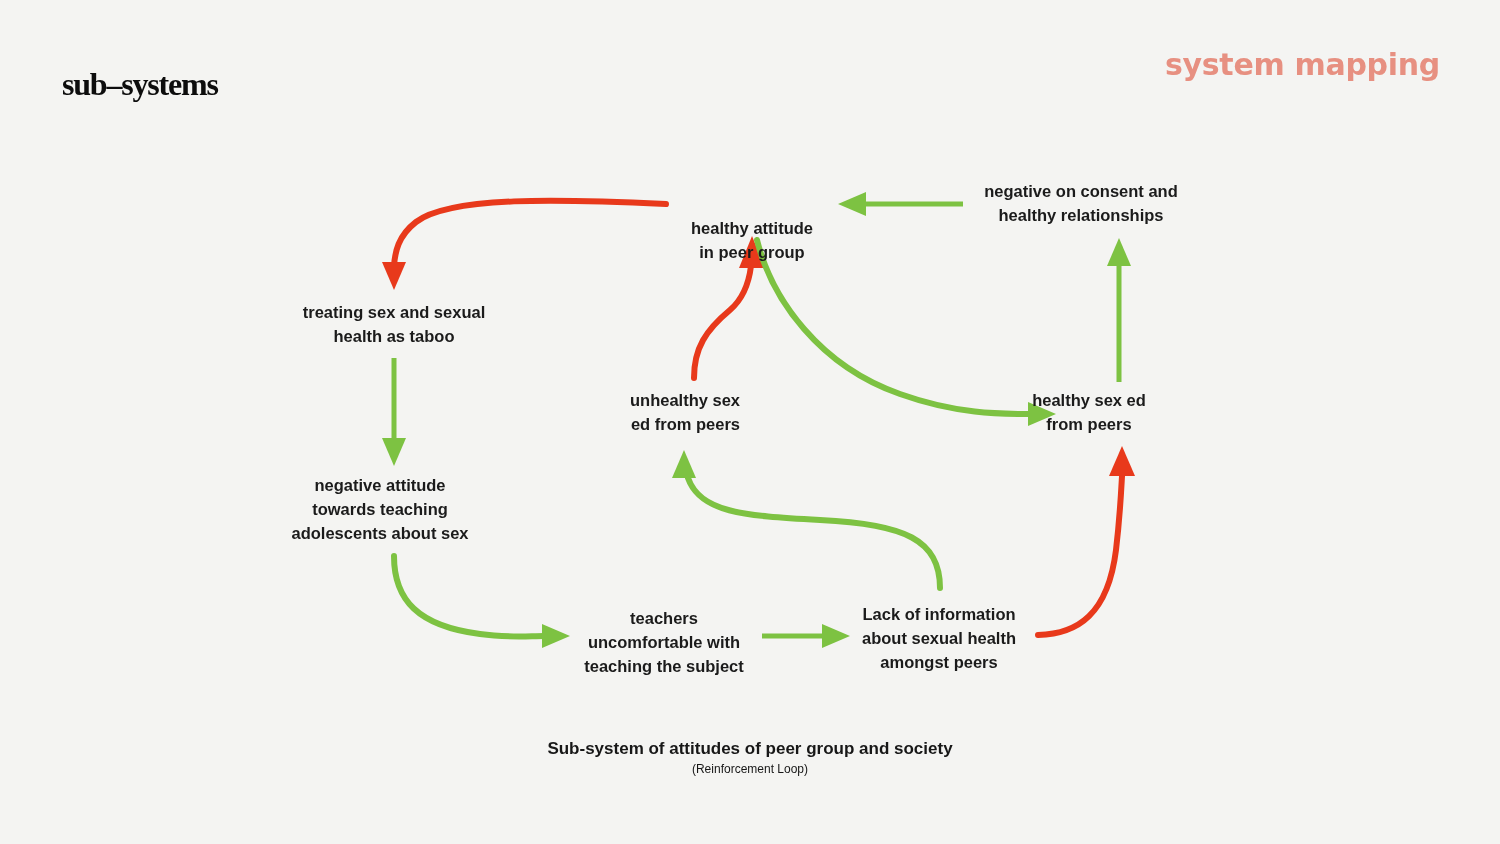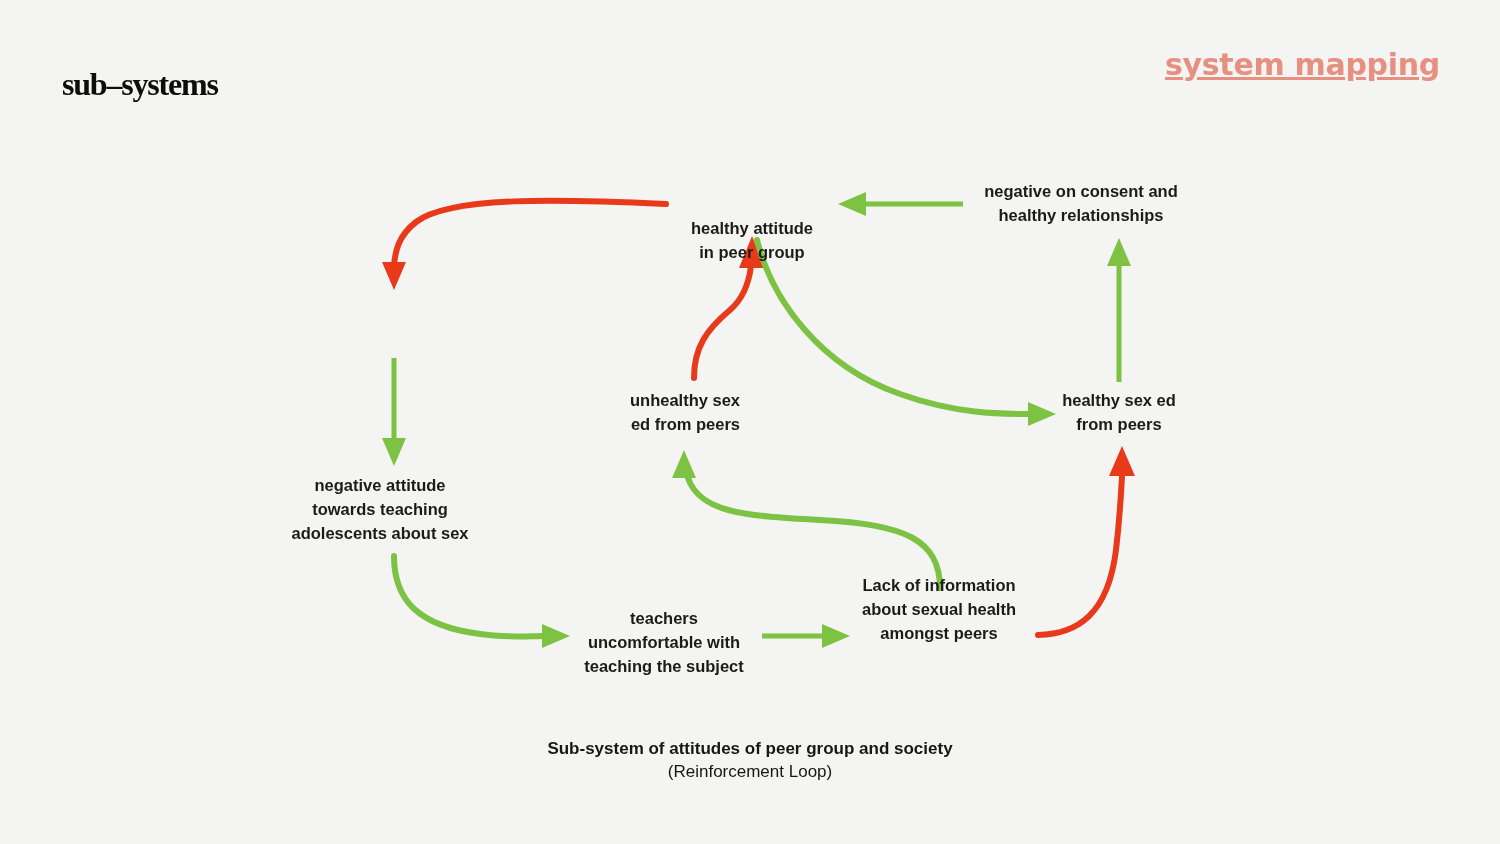--- a/index.html
+++ b/index.html
@@ -37,21 +37,20 @@
     position: absolute;
     right: 60px;
     top: 50px;
     font-family: "DejaVu Sans", sans-serif;
     font-weight: bold;
     font-size: 30px;
     letter-spacing: -0.3px;
     color: #e79081;
     white-space: nowrap;
     line-height: 1;
-    text-decoration: underline;
   }
 
   
   #arrow-layer {
     position: absolute;
     left: 0;
     top: 0;
     width: 1500px;
     height: 844px;
   }
@@ -82,21 +81,21 @@
   #caption-main {
     font-family: "Liberation Sans", sans-serif;
     font-weight: bold;
     font-size: 17px;
     color: #171717;
     line-height: 1.35;
   }
   #caption-sub {
     font-family: "Liberation Sans", sans-serif;
     font-weight: normal;
-    font-size: 17px;
+    font-size: 12px;
     color: #171717;
     line-height: 1.35;
   }
 </style>
 </head>
 <body>
 
 <div id="stage">
 
   <div id="slide-title">sub–systems</div>
@@ -154,36 +153,38 @@
       <polygon points="1119,238 1107,266 1131,266" fill="#7dc242"></polygon>
     </g>
   </svg>
 
   <div class="node" style="left:752px; top:204px;margin-top:37px;">healthy attitude
 in peer group</div>
 
   <div class="node" style="left:1081px; top:204px;">negative on consent and
 healthy relationships</div>
 
+  <div class="node" style="left:394px; top:325px;">treating sex and sexual
+health as taboo</div>
 
   <div class="node" style="left:685px; top:413px;text-align:right;">unhealthy sex
 ed from peers</div>
 
-  <div class="node" style="left:1119px; top:413px;">healthy sex ed
+  <div class="node" style="left:1089px; top:413px;">healthy sex ed
 from peers</div>
 
   <div class="node" style="left:380px; top:510px;">negative attitude
 towards teaching
 adolescents about sex</div>
 
   <div class="node" style="left:664px; top:635px;margin-top:8px;">teachers
 uncomfortable with
 teaching the subject</div>
 
-  <div class="node" style="left:939px; top:610px;">Lack of information
+  <div class="node" style="left:939px; top:639px;">Lack of information
 about sexual health
 amongst peers</div>
 
   <div id="caption">
     <div id="caption-main">Sub-system of attitudes of peer group and society</div>
     <div id="caption-sub">(Reinforcement Loop)</div>
   </div>
 
 </div>
 

